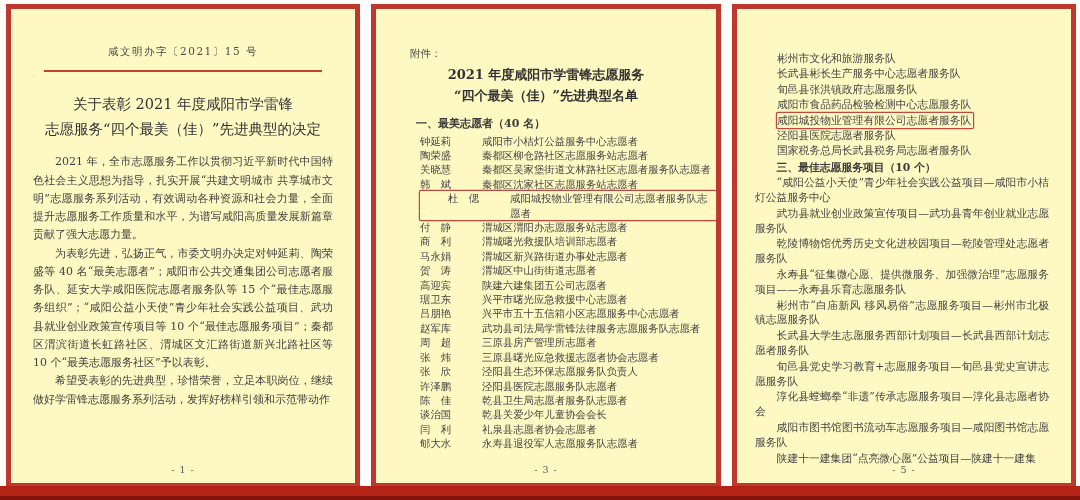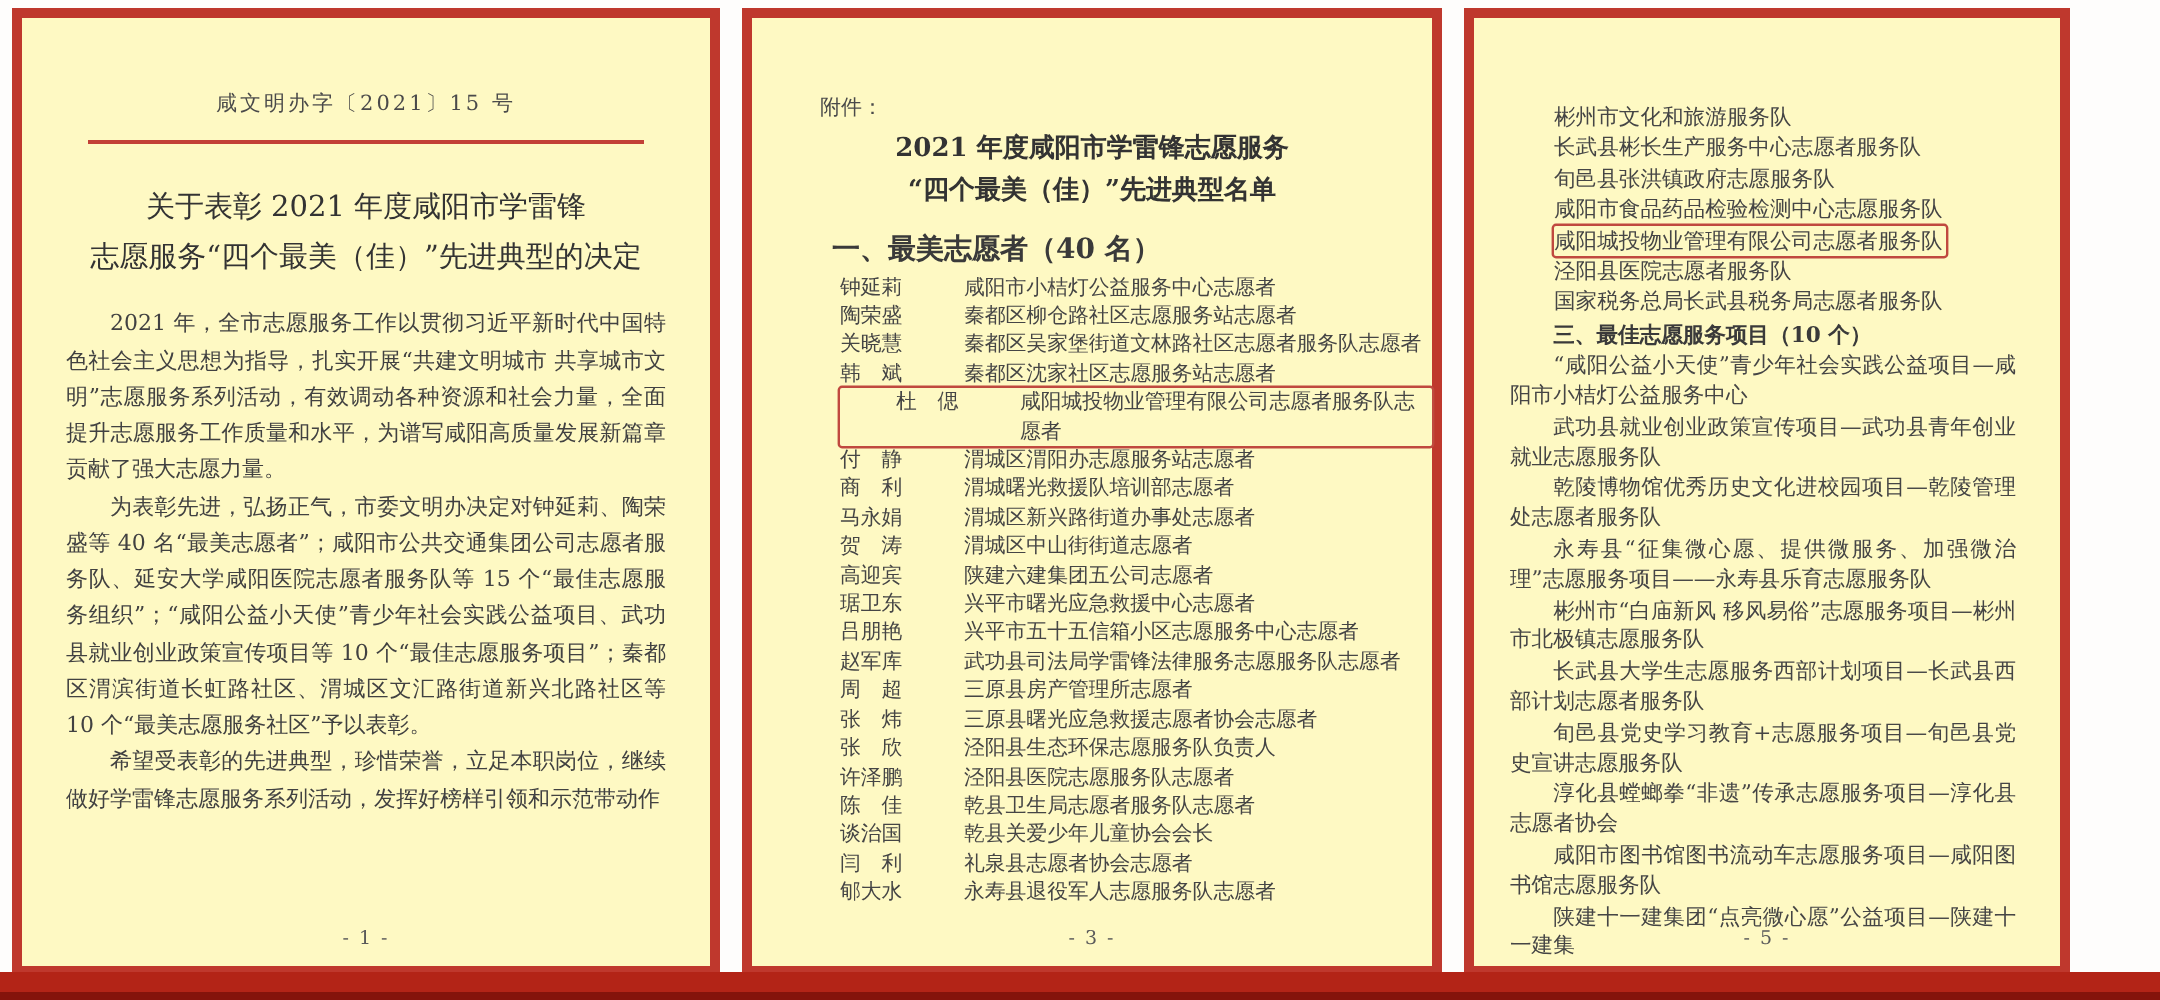--- a/index.html
+++ b/index.html
@@ -9,41 +9,41 @@
     background:#ffffff;overflow:hidden;
   }
   .stage{position:relative;width:1080px;height:500px;background:#fefdfc;}
   .pages{position:absolute;top:4px;left:6px;display:flex;gap:11px;}
   .page{
     position:relative;box-sizing:border-box;height:484px;
     background:#fef9c3;border:5px solid #bf382d;
   }
   .page-1{width:354px;}
   .page-2{width:350px;}
-  .page-3{width:303px;}
+  .page-3{width:344px;}
   .bottom-bar{
     position:absolute;left:0;bottom:0;width:1080px;height:14px;
     background:#b32417;border-bottom:4px solid #84130b;box-sizing:border-box;
   }
 
   
   .p1-letterhead{
     margin:60px 16px 0;text-align:center;
     color:#cb4038;font-weight:bold;font-size:14.5px;line-height:1.3;
   }
   .p1-docnum{margin-top:36px;text-align:center;font-size:10.5px;color:#4a4a4a;letter-spacing:1.5px;}
   .p1-rule{width:278px;height:2px;background:#c24036;margin:11px auto 0;}
   .p1-title{margin-top:20px;text-align:center;font-weight:normal;font-size:14.5px;color:#333;line-height:1.7;}
   .p1-body{margin:12px 22px 0;font-size:11px;color:#414141;line-height:1.66;text-align:justify;}
   .p1-body p{text-indent:2em;margin:0;}
 
   
   .p2-attach{margin:38px 0 0 34px;font-size:10.5px;color:#4a4a4a;}
   .p2-title{text-align:center;font-weight:bold;font-size:13px;color:#333;line-height:1.6;margin-top:4px;}
-  .p2-section{margin:9px 0 0 40px;font-weight:bold;font-size:14px;color:#3a3a3a;}
+  .p2-section{margin:9px 0 0 40px;font-weight:bold;font-size:11px;color:#3a3a3a;}
   .rows{margin:3px 0 0 44px;}
   .vrow{display:flex;width:fit-content;font-size:10.4px;line-height:14.4px;color:#454545;}
   .vname{width:50px;flex-shrink:0;}
   .vorg{margin-left:12px;}
   .vrow.boxed{box-shadow:0 0 0 1.2px #c0493f;border-radius:1px;padding-right:5px;padding-left:28px;}
 
   
   .p3-content{margin:42px 22px 0 18px;font-size:10.8px;color:#454545;}
   .team{padding-left:22px;line-height:15.4px;}
   .team.boxed{

